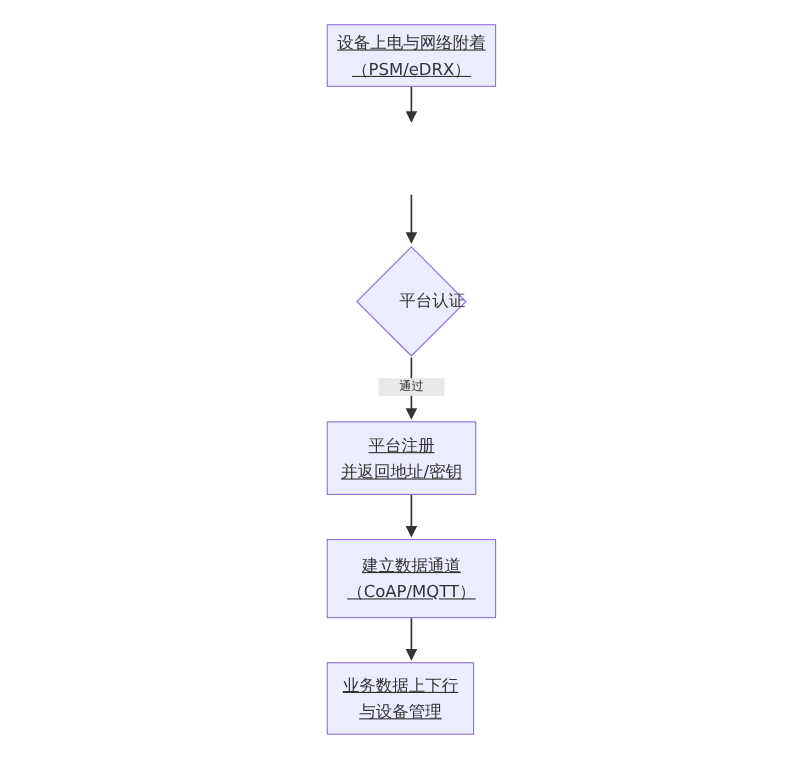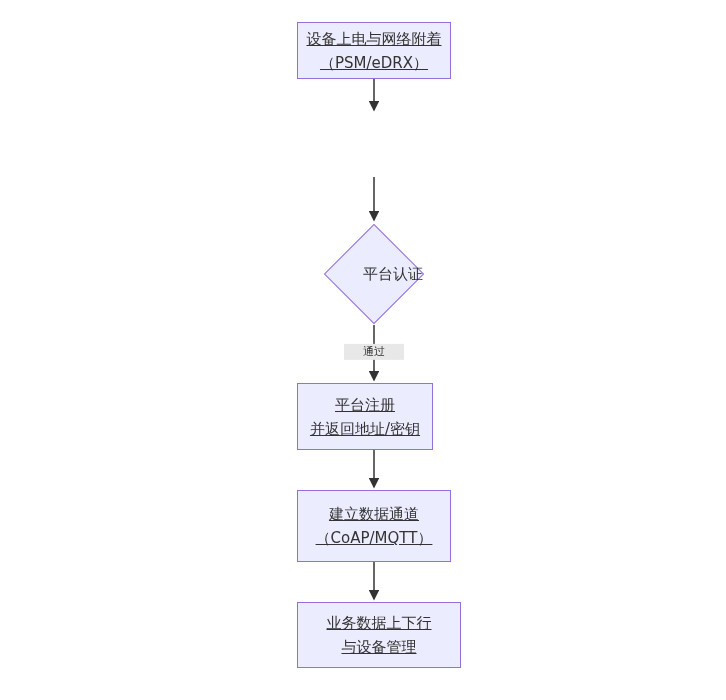--- a/index.html
+++ b/index.html
@@ -45,21 +45,21 @@
     color: var(--text-color);
     font-size: 15px;
     line-height: 1.6;
     text-align: center;
     text-decoration: underline;
   }
   .n1 { left: 297px; top: 22px;  width: 154px; height: 57px; }
   .n2 { left: 297px; top: 113px; width: 154px; height: 64px; }
   .n4 { left: 297px; top: 383px; width: 136px; height: 67px; }
   .n5 { left: 297px; top: 490px; width: 154px; height: 72px; }
-  .n6 { left: 297px; top: 602px; width: 164px; height: 66px; }
+  .n6 { left: 297px; top: 602px; width: 134px; height: 66px; }
 
   .diamond-wrap {
     position: absolute;
     left: 324px; top: 223px;
     width: 100px; height: 102px;
   }
   .diamond-shape {
     position: absolute;
     left: 50%; top: 50%;
     width: 71px; height: 71px;

